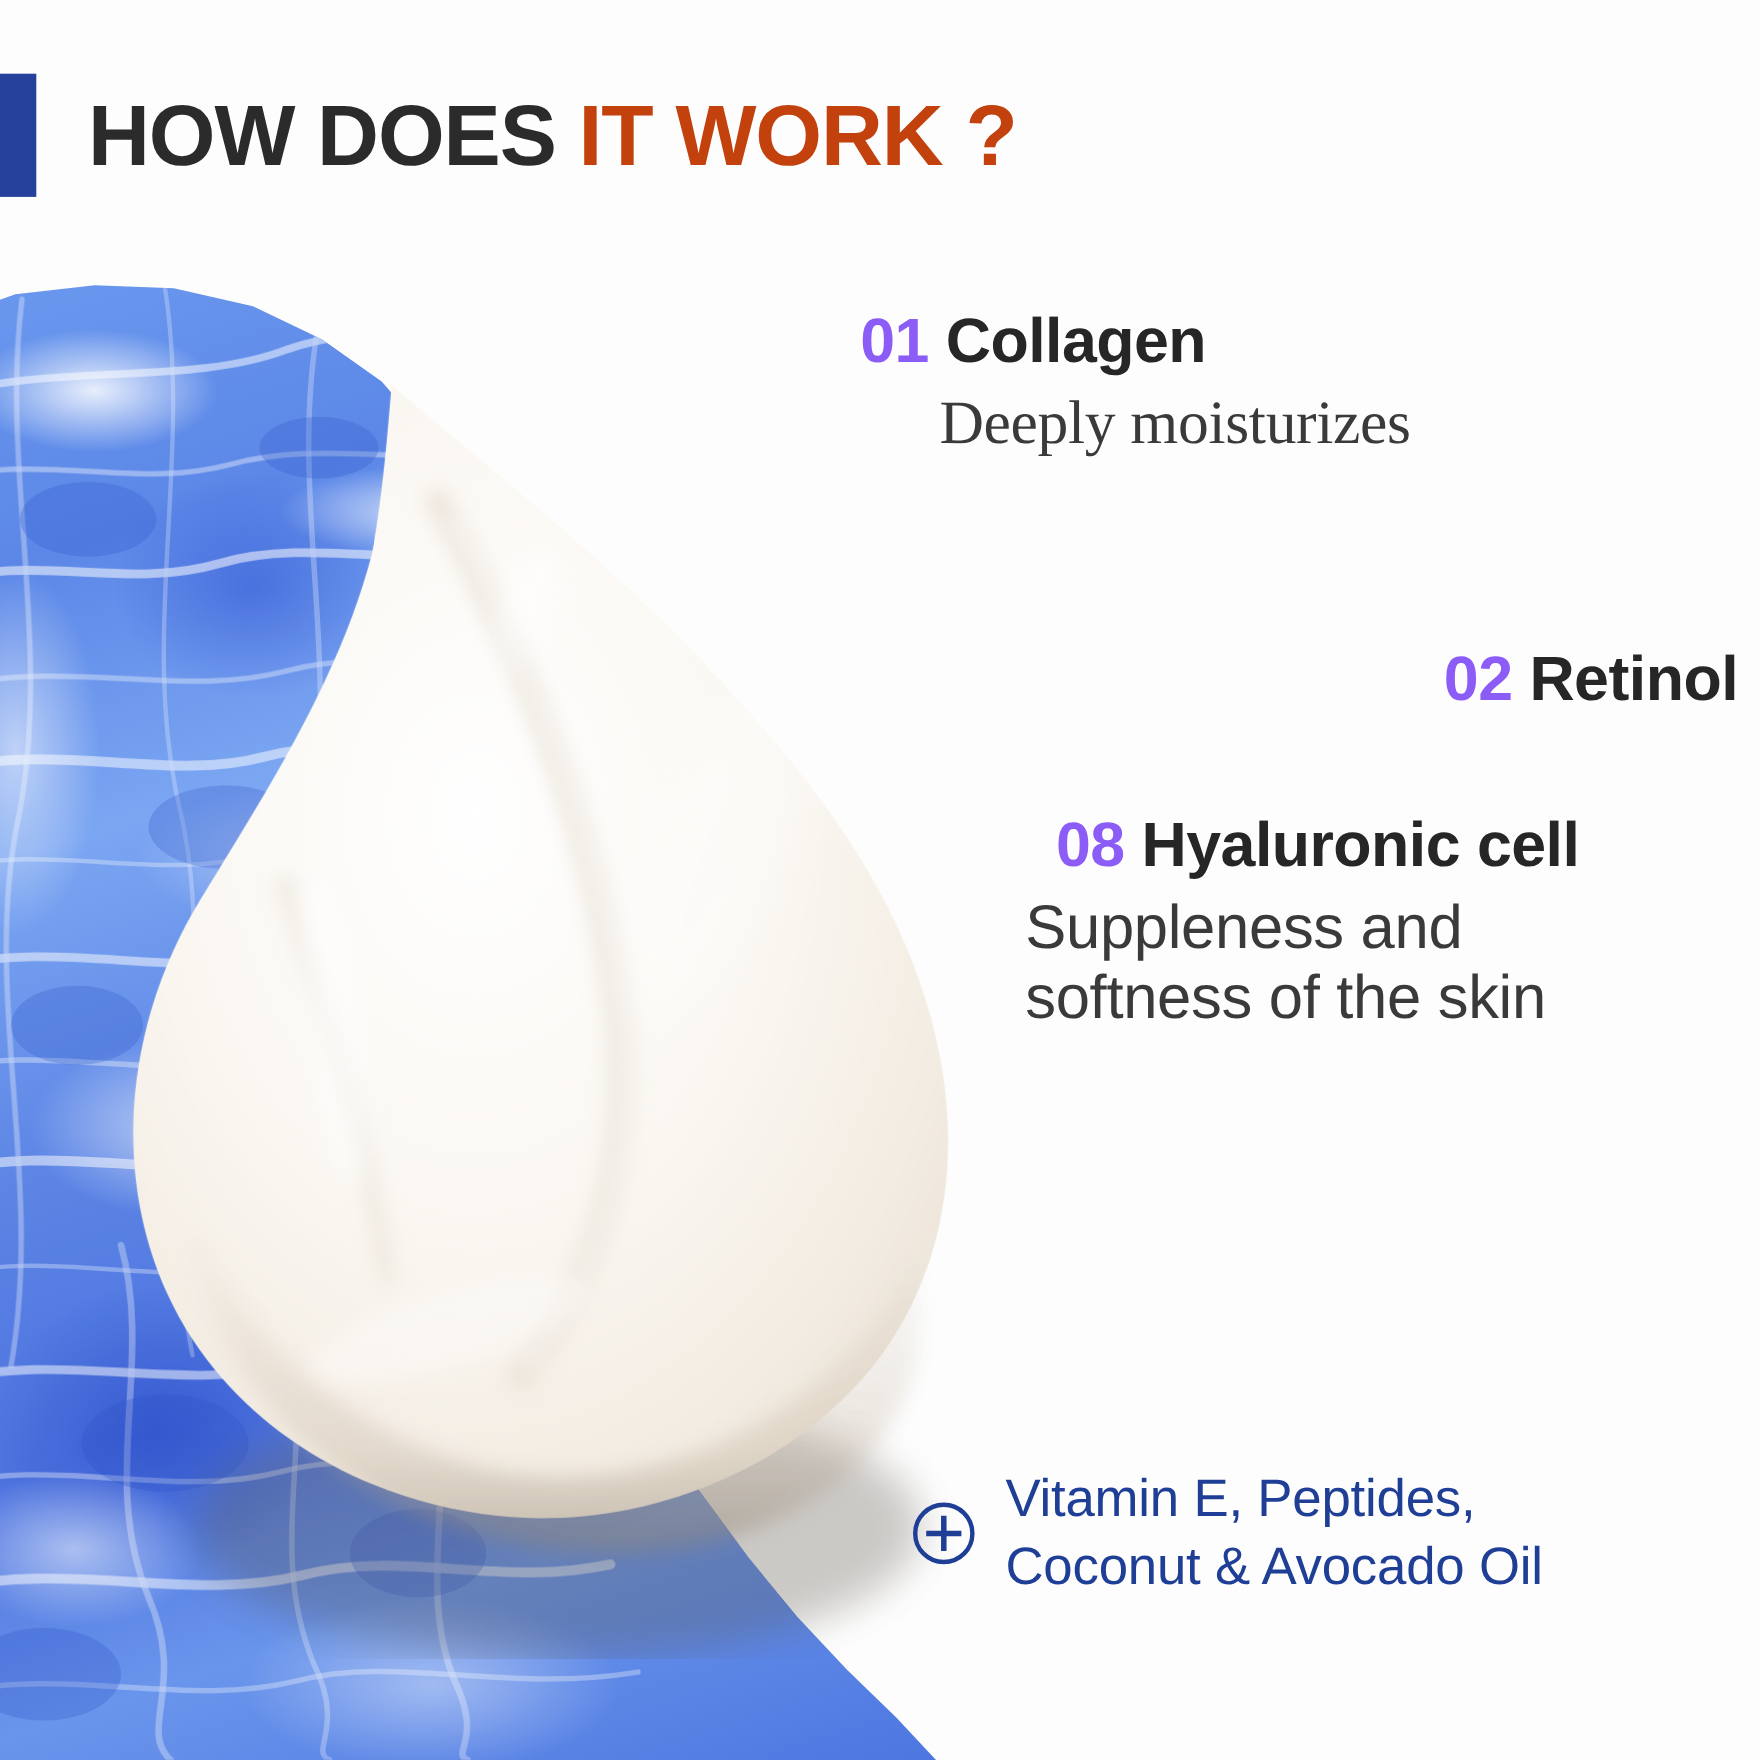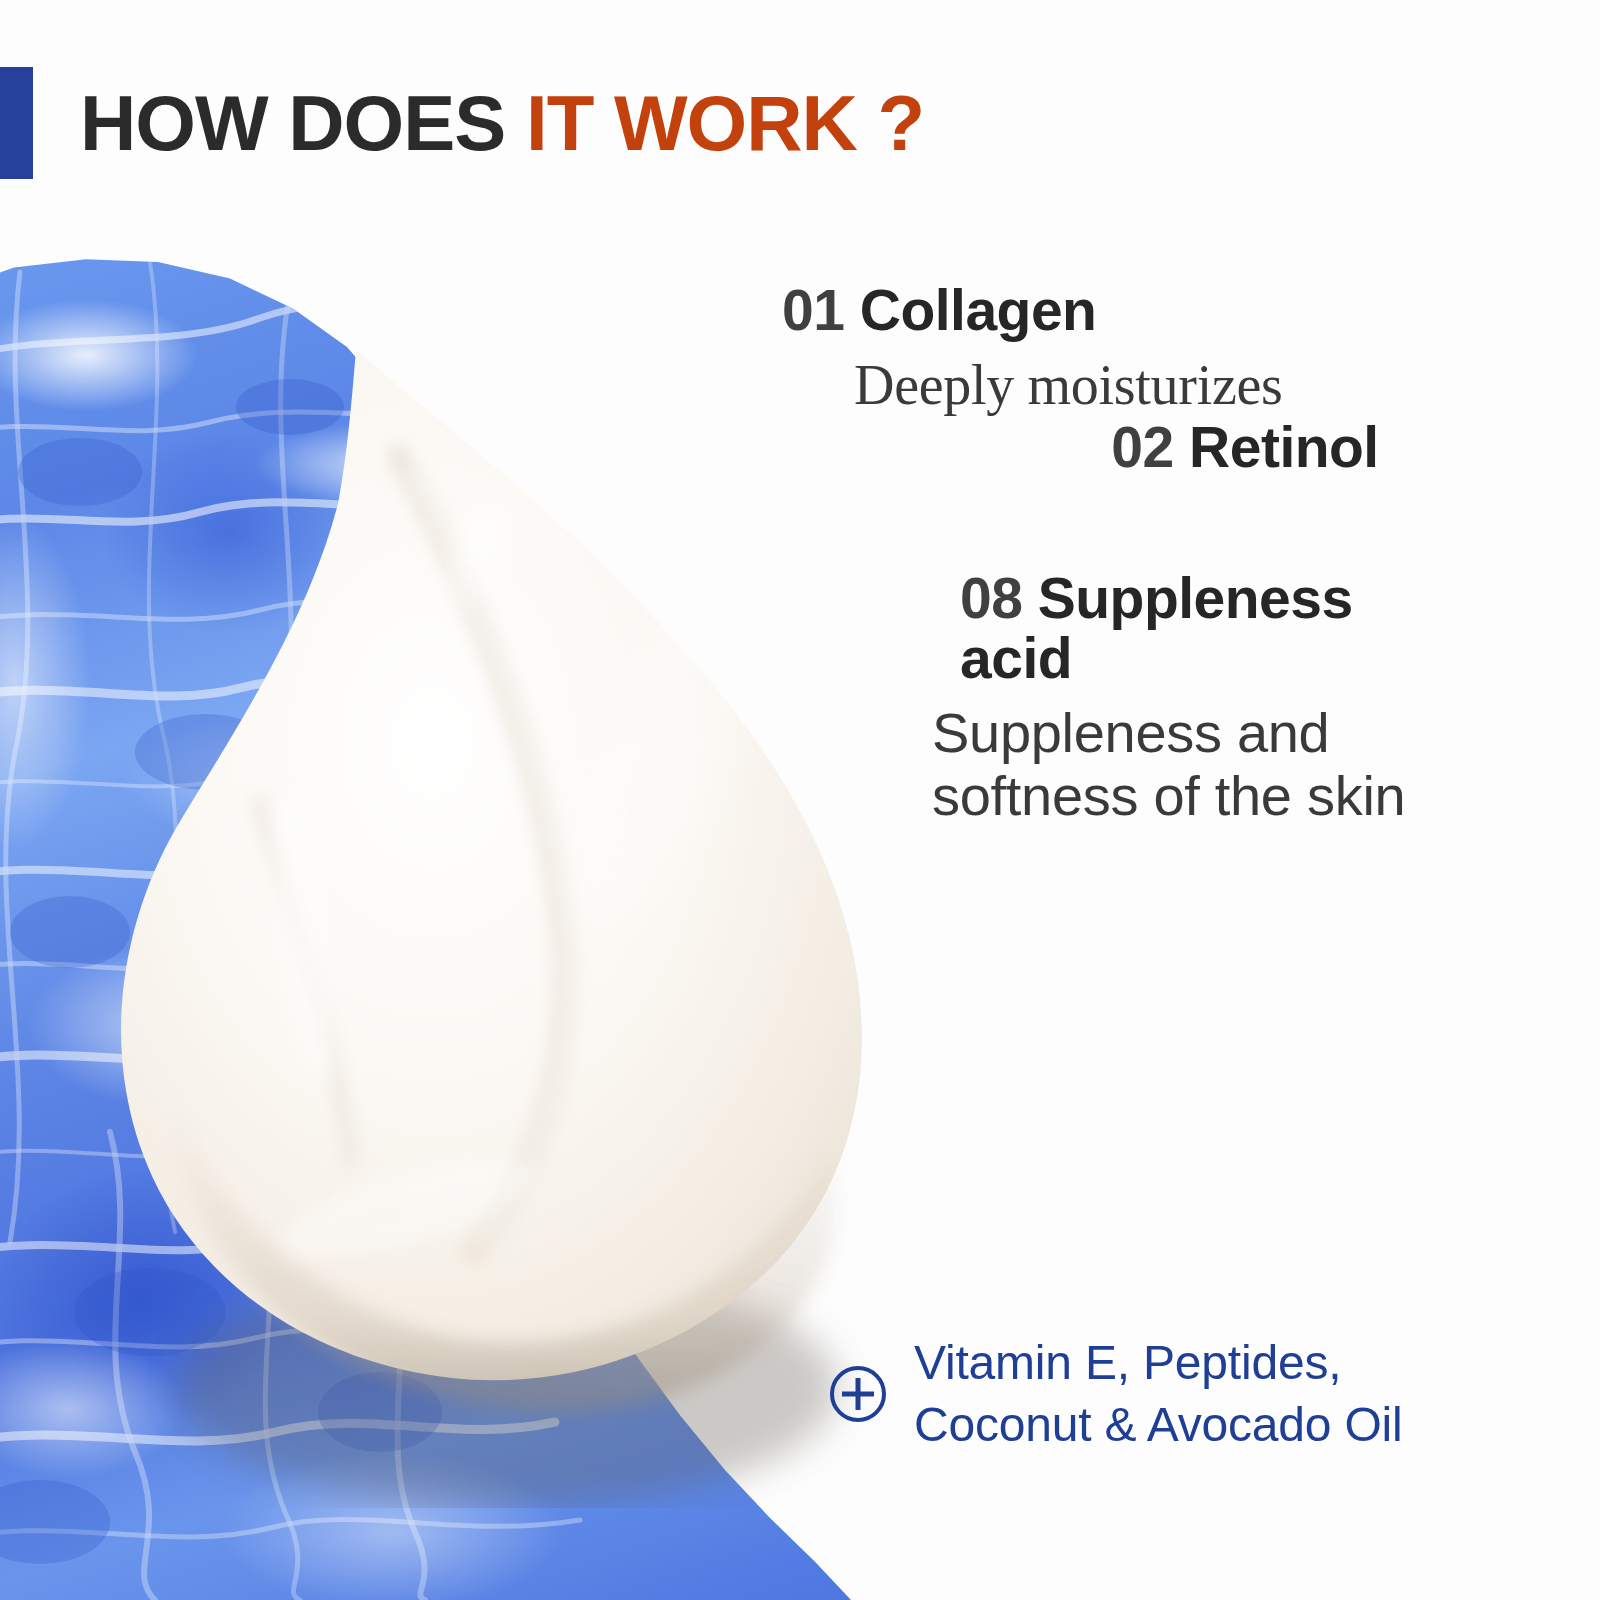--- a/index.html
+++ b/index.html
@@ -108,35 +108,35 @@
 
   .feature { margin-bottom: 0; }
 
   .feat-title {
     font-size: 57px;
     font-weight: bold;
     line-height: 1.06;
     color: #262626;
     letter-spacing: -0.5px;
   }
-  .feat-title .num { color: #404040; }
+  .feat-title .num { color: #8b5cf6; }
 
   .feat-desc {
     font-size: 56px;
     font-weight: 400;
     line-height: 1.12;
     color: #3a3a3a;
     letter-spacing: -0.3px;
   }
 
   
   #feature-1 { text-align: left; padding-left: 22px; }
   #feature-1 .feat-desc { padding-left: 72px; margin-top: 14px; font-family: Liberation Serif, serif; }
 
-  #feature-2 { text-align: center; padding-left: 150px; }
+  #feature-2 { text-align: right; padding-left: 150px; margin-top: 170px; }
   #feature-2 .feat-desc { padding-left: 25px; margin-top: 20px; width: 470px; }
 
   #feature-3 { text-align: left; padding-left: 200px; margin-top: 90px; }
   #feature-3 .feat-title { width: 500px; }
   #feature-3 .feat-desc { padding-left: -0px; margin-left: -28px; margin-top: 14px; width: 600px; }
 
   
   #extras {
     position: absolute;
     left: 828px; top: 1332px;
@@ -276,21 +276,21 @@
       <div class="feat-desc">Deeply moisturizes</div>
     </div>
 
     <div class="feature" id="feature-2">
       <div class="feat-title"><span class="num">02</span>
         <span>Retinol</span></div>
     </div>
 
     <div class="feature" id="feature-3">
       <div class="feat-title"><span class="num">08</span>
-        <span>Suppleness acid</span></div>
+        <span>Hyaluronic cell</span></div>
       <div class="feat-desc">Suppleness and softness of the skin</div>
     </div>
 
   </div>
 
   <div id="extras">
     <svg id="plus-icon" viewBox="0 0 60 60">
       <circle cx="30" cy="30" r="26" fill="none" stroke="#1f3f96" stroke-width="4"></circle>
       <path d="M30 14 L30 46 M14 30 L46 30" stroke="#1f3f96" stroke-width="5" stroke-linecap="butt"></path>
     </svg>

